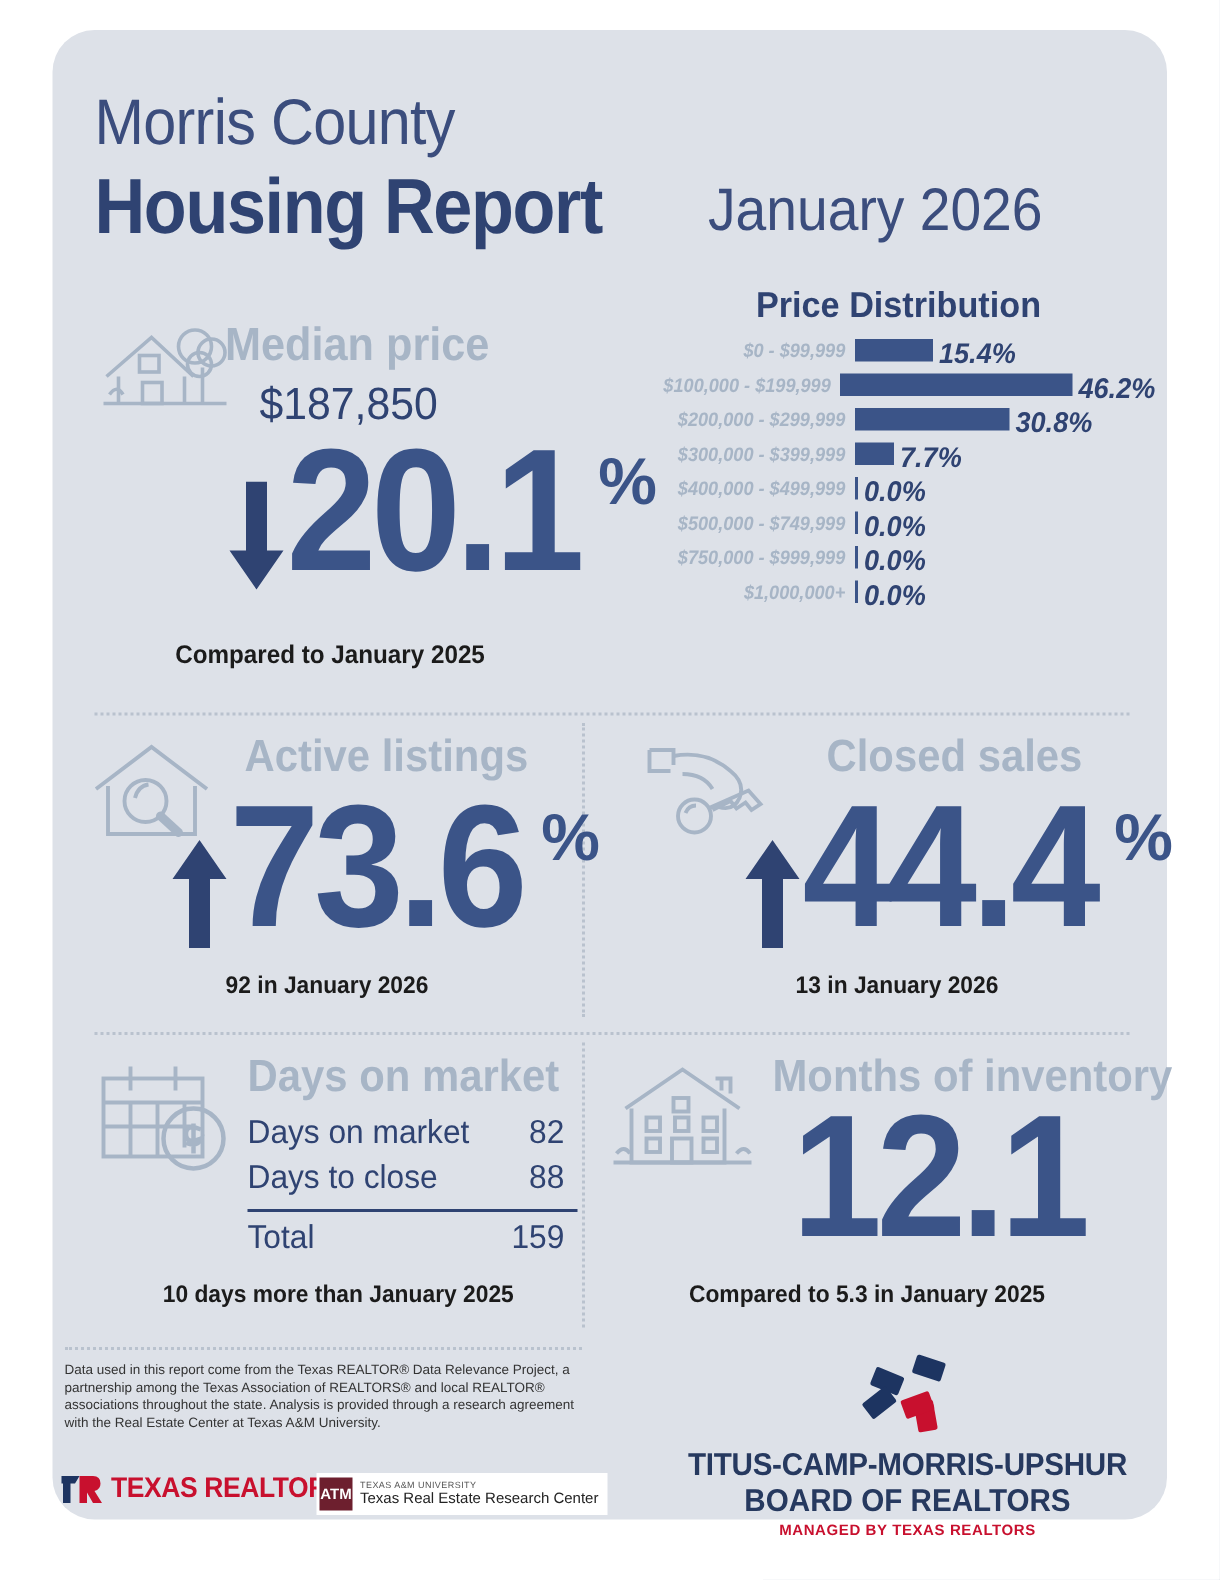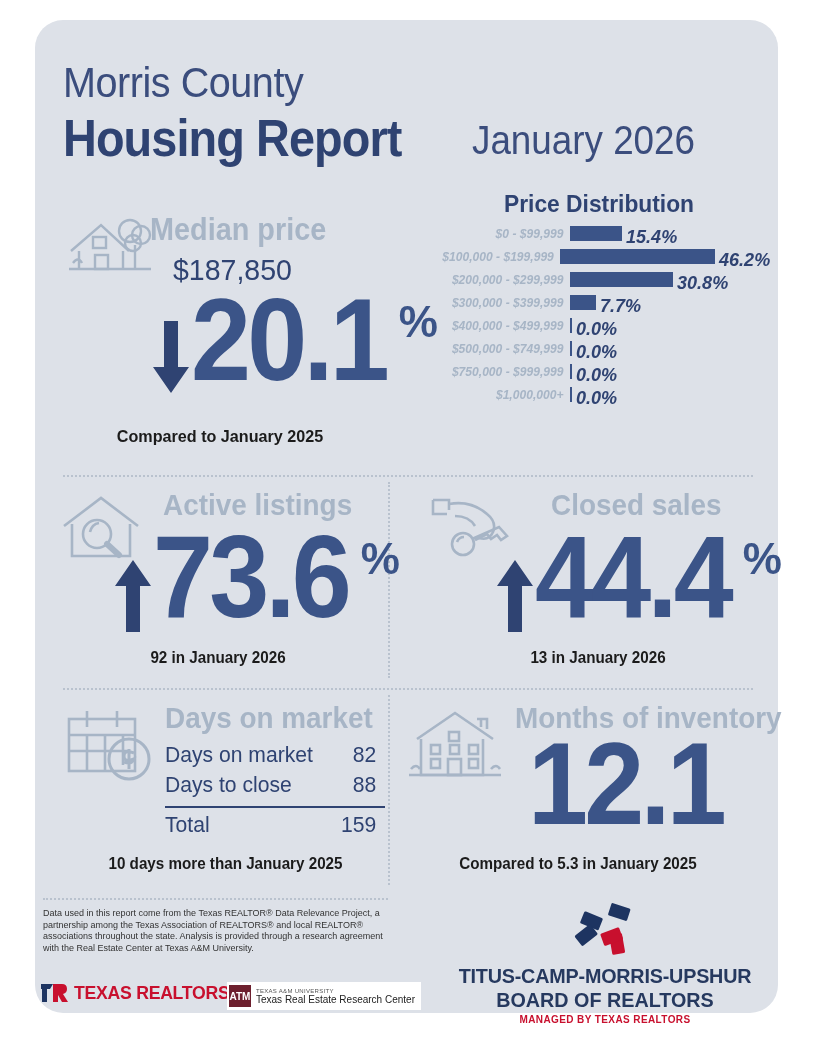--- a/index.html
+++ b/index.html
@@ -63,21 +63,21 @@
 
   
   .about{position:absolute;left:8px;top:888px;width:345px;}
   .about-t{font-size:10px;color:#333;font-weight:bold;margin-bottom:2px;}
   .about-b{font-size:9px;color:#333;line-height:11.5px;}
   .logo-tr{position:absolute;left:5px;top:962px;display:flex;align-items:center;}
   .tr-mark{width:28px;height:22px;position:relative;margin-right:6px;}
   .tr-txt{font-size:19px;font-weight:bold;color:#c8102e;letter-spacing:-.3px;
     transform:scaleX(.93);transform-origin:left center;}
   .tamu{position:absolute;left:176px;top:962px;background:#fff;display:flex;align-items:center;
-    padding:2px 6px 2px 2px;height:24px;margin-left:16px;}
+    padding:2px 6px 2px 2px;height:24px;}
   .tamu-sq{width:22px;height:22px;background:#6d1f2e;color:#fff;font-size:10px;font-weight:bold;
     display:flex;align-items:center;justify-content:center;margin-right:5px;}
   .tamu-t1{font-size:6px;color:#555;letter-spacing:.3px;}
   .tamu-t2{font-size:10px;color:#222;}
   .board{position:absolute;left:400px;top:880px;width:340px;text-align:center;}
   .board-n1{font-size:21px;font-weight:bold;color:#26395f;letter-spacing:-.2px;
     transform:scaleX(.94);}
   .board-n2{font-size:21px;font-weight:bold;color:#26395f;transform:scaleX(.94);}
   .board-n3{font-size:10px;font-weight:bold;color:#c8102e;letter-spacing:.4px;margin-top:2px;}
 </style>

